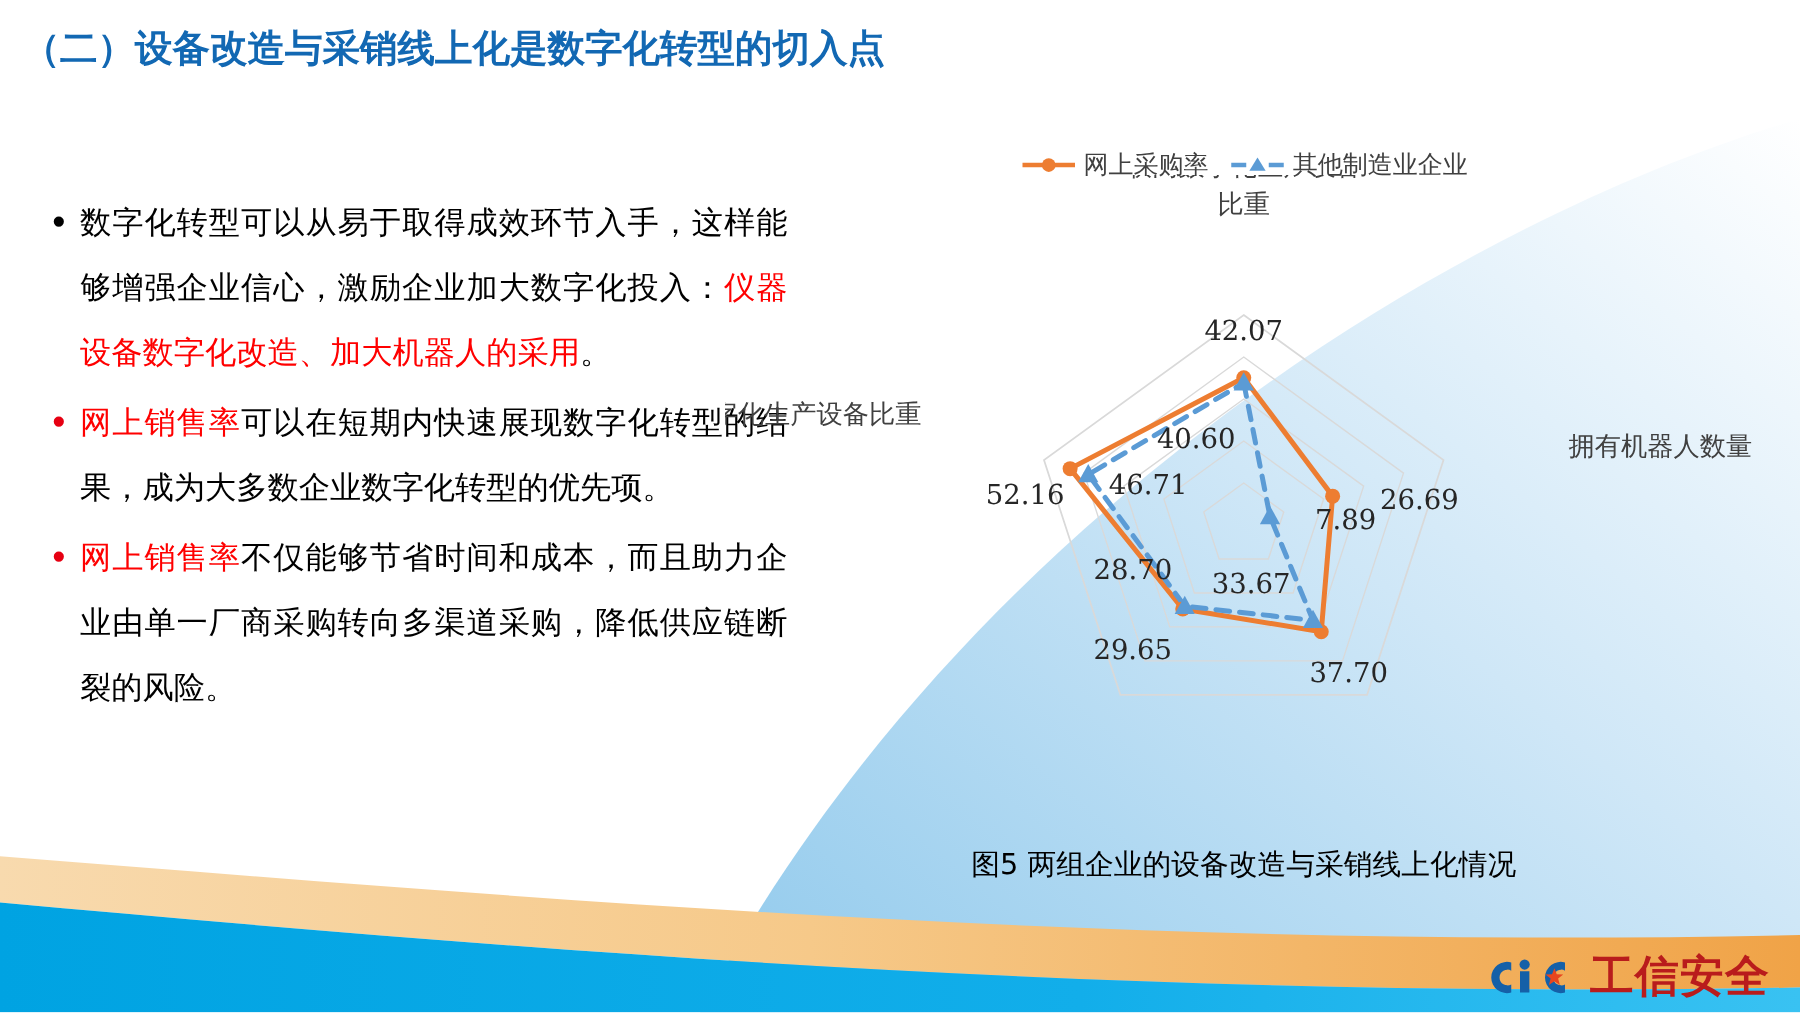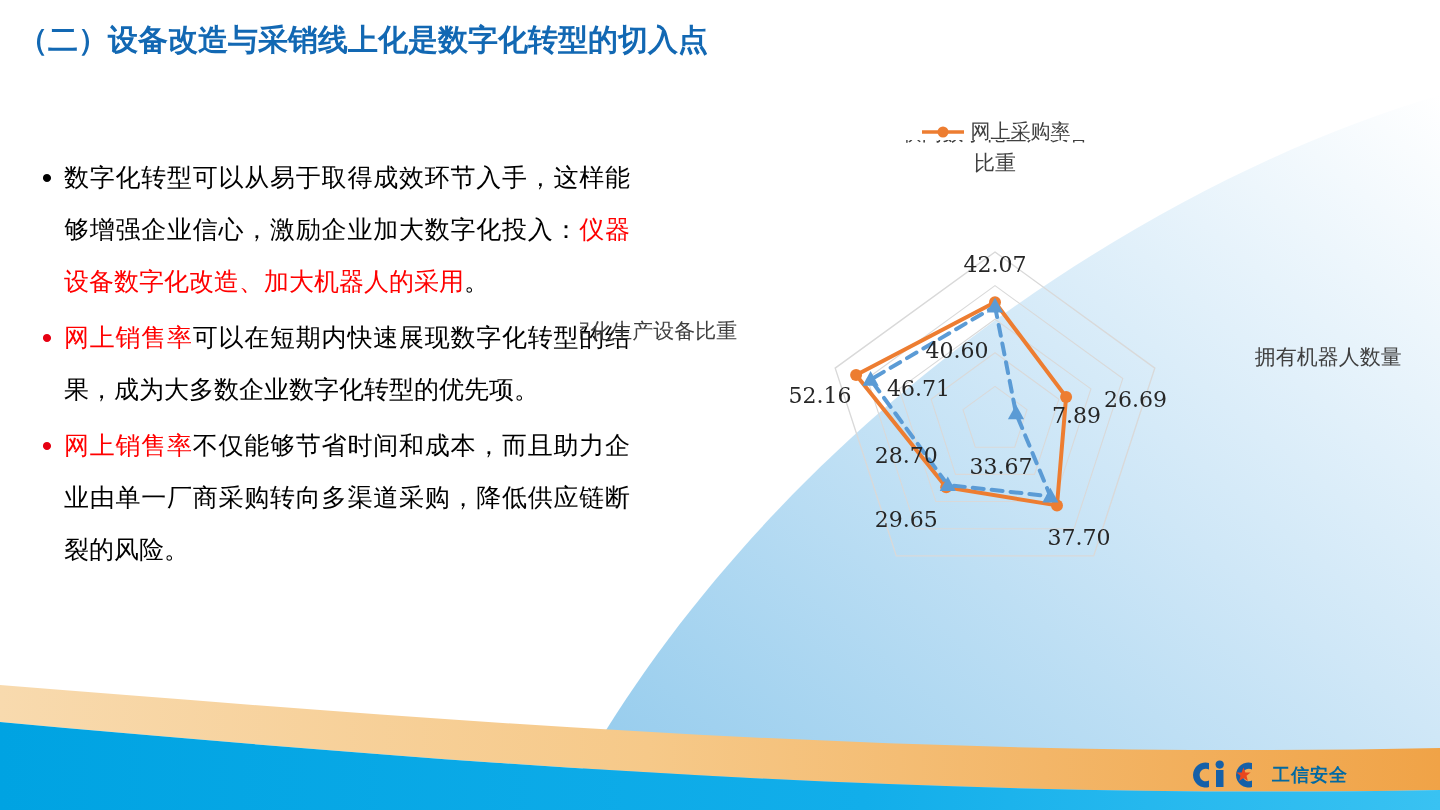--- a/index.html
+++ b/index.html
@@ -77,21 +77,21 @@
     position:absolute;left:580px;top:676px;width:830px;
     text-align:center;
     font-family:"DejaVu Sans","Liberation Sans",sans-serif;
     font-size:23px;color:#000;
   }
 
   
   .logo{position:absolute;left:1188px;top:758px;display:flex;align-items:center;}
   .logo-cn{
     font-family:Liberation Mono, monospace;
-    font-size:18px;font-weight:bold;color:#0369a1;letter-spacing:1px;
+    font-size:35px;font-weight:bold;color:#b91c1c;letter-spacing:1px;
     margin-left:4px;
   }
 </style>
 </head>
 <body>
 
 <div class="slide">
 
   <svg class="deco" width="1440" height="810" viewBox="0 0 1440 810" preserveAspectRatio="none">
     <defs>
@@ -146,20 +146,30 @@
       <span class="legend-inner">
         <span class="legend-item">
           <span class="legend-key">
             <svg width="46" height="16" viewBox="0 0 46 16">
               <line x1="2" y1="8" x2="44" y2="8" stroke="#ED7D31" stroke-width="3.5"></line>
               <circle cx="23" cy="8" r="5.5" fill="#ED7D31"></circle>
             </svg>
           </span>
           <span class="legend-label">网上采购率</span>
         </span>
+        <span class="legend-item">
+          <span class="legend-key">
+            <svg width="46" height="16" viewBox="0 0 46 16">
+              <line x1="2" y1="8" x2="14" y2="8" stroke="#5B9BD5" stroke-width="3.5"></line>
+              <line x1="32" y1="8" x2="44" y2="8" stroke="#5B9BD5" stroke-width="3.5"></line>
+              <polygon points="23,2 29.5,12.5 16.5,12.5" fill="#5B9BD5"></polygon>
+            </svg>
+          </span>
+          <span class="legend-label">其他制造业企业</span>
+        </span>
       </span>
     </div>
 
     <svg class="chart-svg" id="radar-svg" width="830" height="470" viewBox="0 0 830 470">
         <g>
           <polygon points="415.0,246.4 447.0,269.6 434.7,307.2 395.3,307.2 383.0,269.6" fill="none" stroke="#D9D9D9" stroke-width="1.1"></polygon>
           <polygon points="415.0,212.8 478.9,259.2 454.5,334.4 375.5,334.4 351.1,259.2" fill="none" stroke="#D9D9D9" stroke-width="1.1"></polygon>
           <polygon points="415.0,179.2 510.9,248.9 474.2,361.5 355.8,361.5 319.1,248.9" fill="none" stroke="#D9D9D9" stroke-width="1.1"></polygon>
           <polygon points="415.0,145.6 542.8,238.5 494.0,388.7 336.0,388.7 287.2,238.5" fill="none" stroke="#D9D9D9" stroke-width="1.1"></polygon>
           <polygon points="415.0,112.0 574.8,228.1 513.7,415.9 316.3,415.9 255.2,228.1" fill="none" stroke="#D9D9D9" stroke-width="1.4"></polygon>
@@ -194,20 +204,21 @@
           <text x="415.0" y="0.0" text-anchor="middle" font-family="&quot;DejaVu Serif&quot;,&quot;Liberation Serif&quot;,serif" font-size="21" fill="#404040">联网数字化生产设备</text>
           <text x="415.0" y="30.0" text-anchor="middle" font-family="&quot;DejaVu Serif&quot;,&quot;Liberation Serif&quot;,serif" font-size="21" fill="#404040">比重</text>
           <text x="674.8" y="224.1" text-anchor="start" font-family="&quot;DejaVu Serif&quot;,&quot;Liberation Serif&quot;,serif" font-size="21" fill="#404040">拥有机器人数量</text>
           <text x="579.7" y="527.9" text-anchor="middle" font-family="&quot;DejaVu Serif&quot;,&quot;Liberation Serif&quot;,serif" font-size="21" fill="#404040">网上采购率</text>
           <text x="250.3" y="527.9" text-anchor="middle" font-family="&quot;DejaVu Serif&quot;,&quot;Liberation Serif&quot;,serif" font-size="21" fill="#404040">网上销售率</text>
           <text x="157.2" y="198.1" text-anchor="end" font-family="&quot;DejaVu Serif&quot;,&quot;Liberation Serif&quot;,serif" font-size="21" fill="#404040">数字化生产设备比重</text>
         </g>
       </svg>
   </div>
 
+  <div class="caption">图5 两组企业的设备改造与采销线上化情况</div>
 
   <div class="logo">
     <svg width="80" height="34" viewBox="0 0 80 34">
 
       <path d="M21,5 A12.5,12.5 0 1,0 21,29 L21,22.5 A6.3,6.3 0 1,1 21,11.5 Z" fill="#1560A8"></path>
 
       <rect x="28" y="12" width="7.5" height="17" fill="#1560A8"></rect>
       <circle cx="31.7" cy="6.6" r="4.1" fill="#1560A8"></circle>
 
       <path d="M64,5 A12.5,12.5 0 1,0 64,29 L64,22.5 A6.3,6.3 0 1,1 64,11.5 Z" fill="#1560A8"></path>

